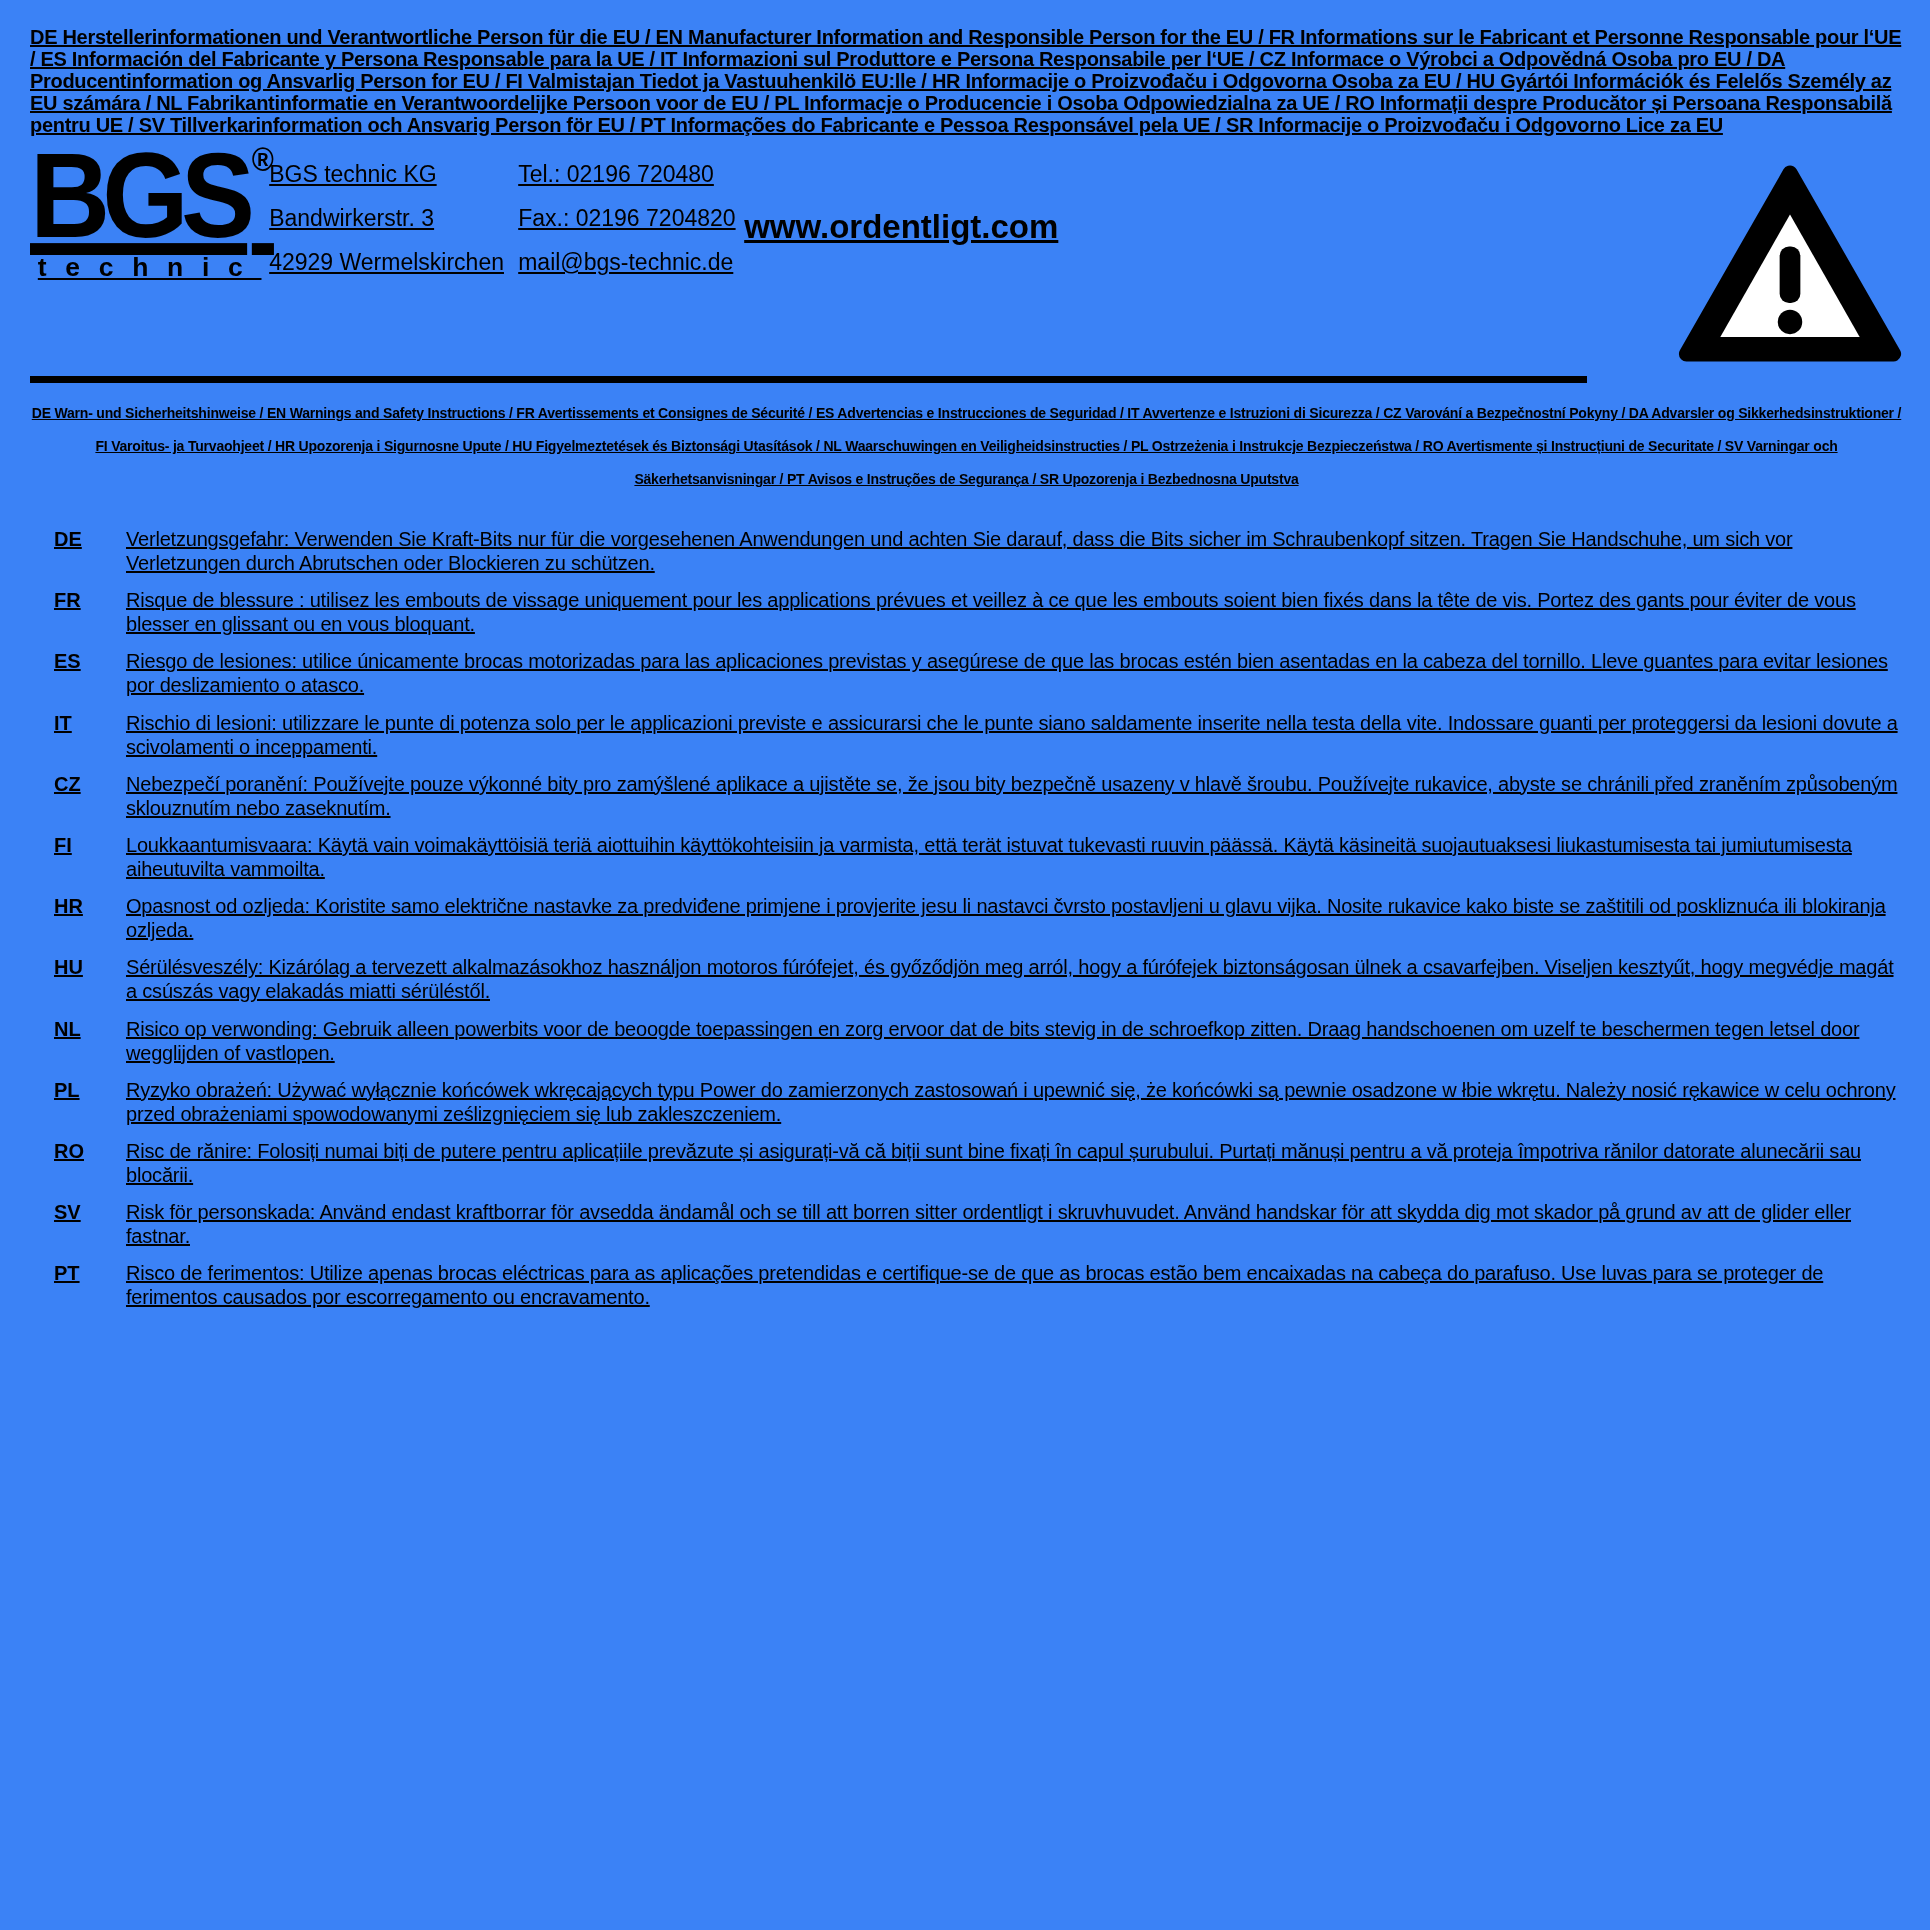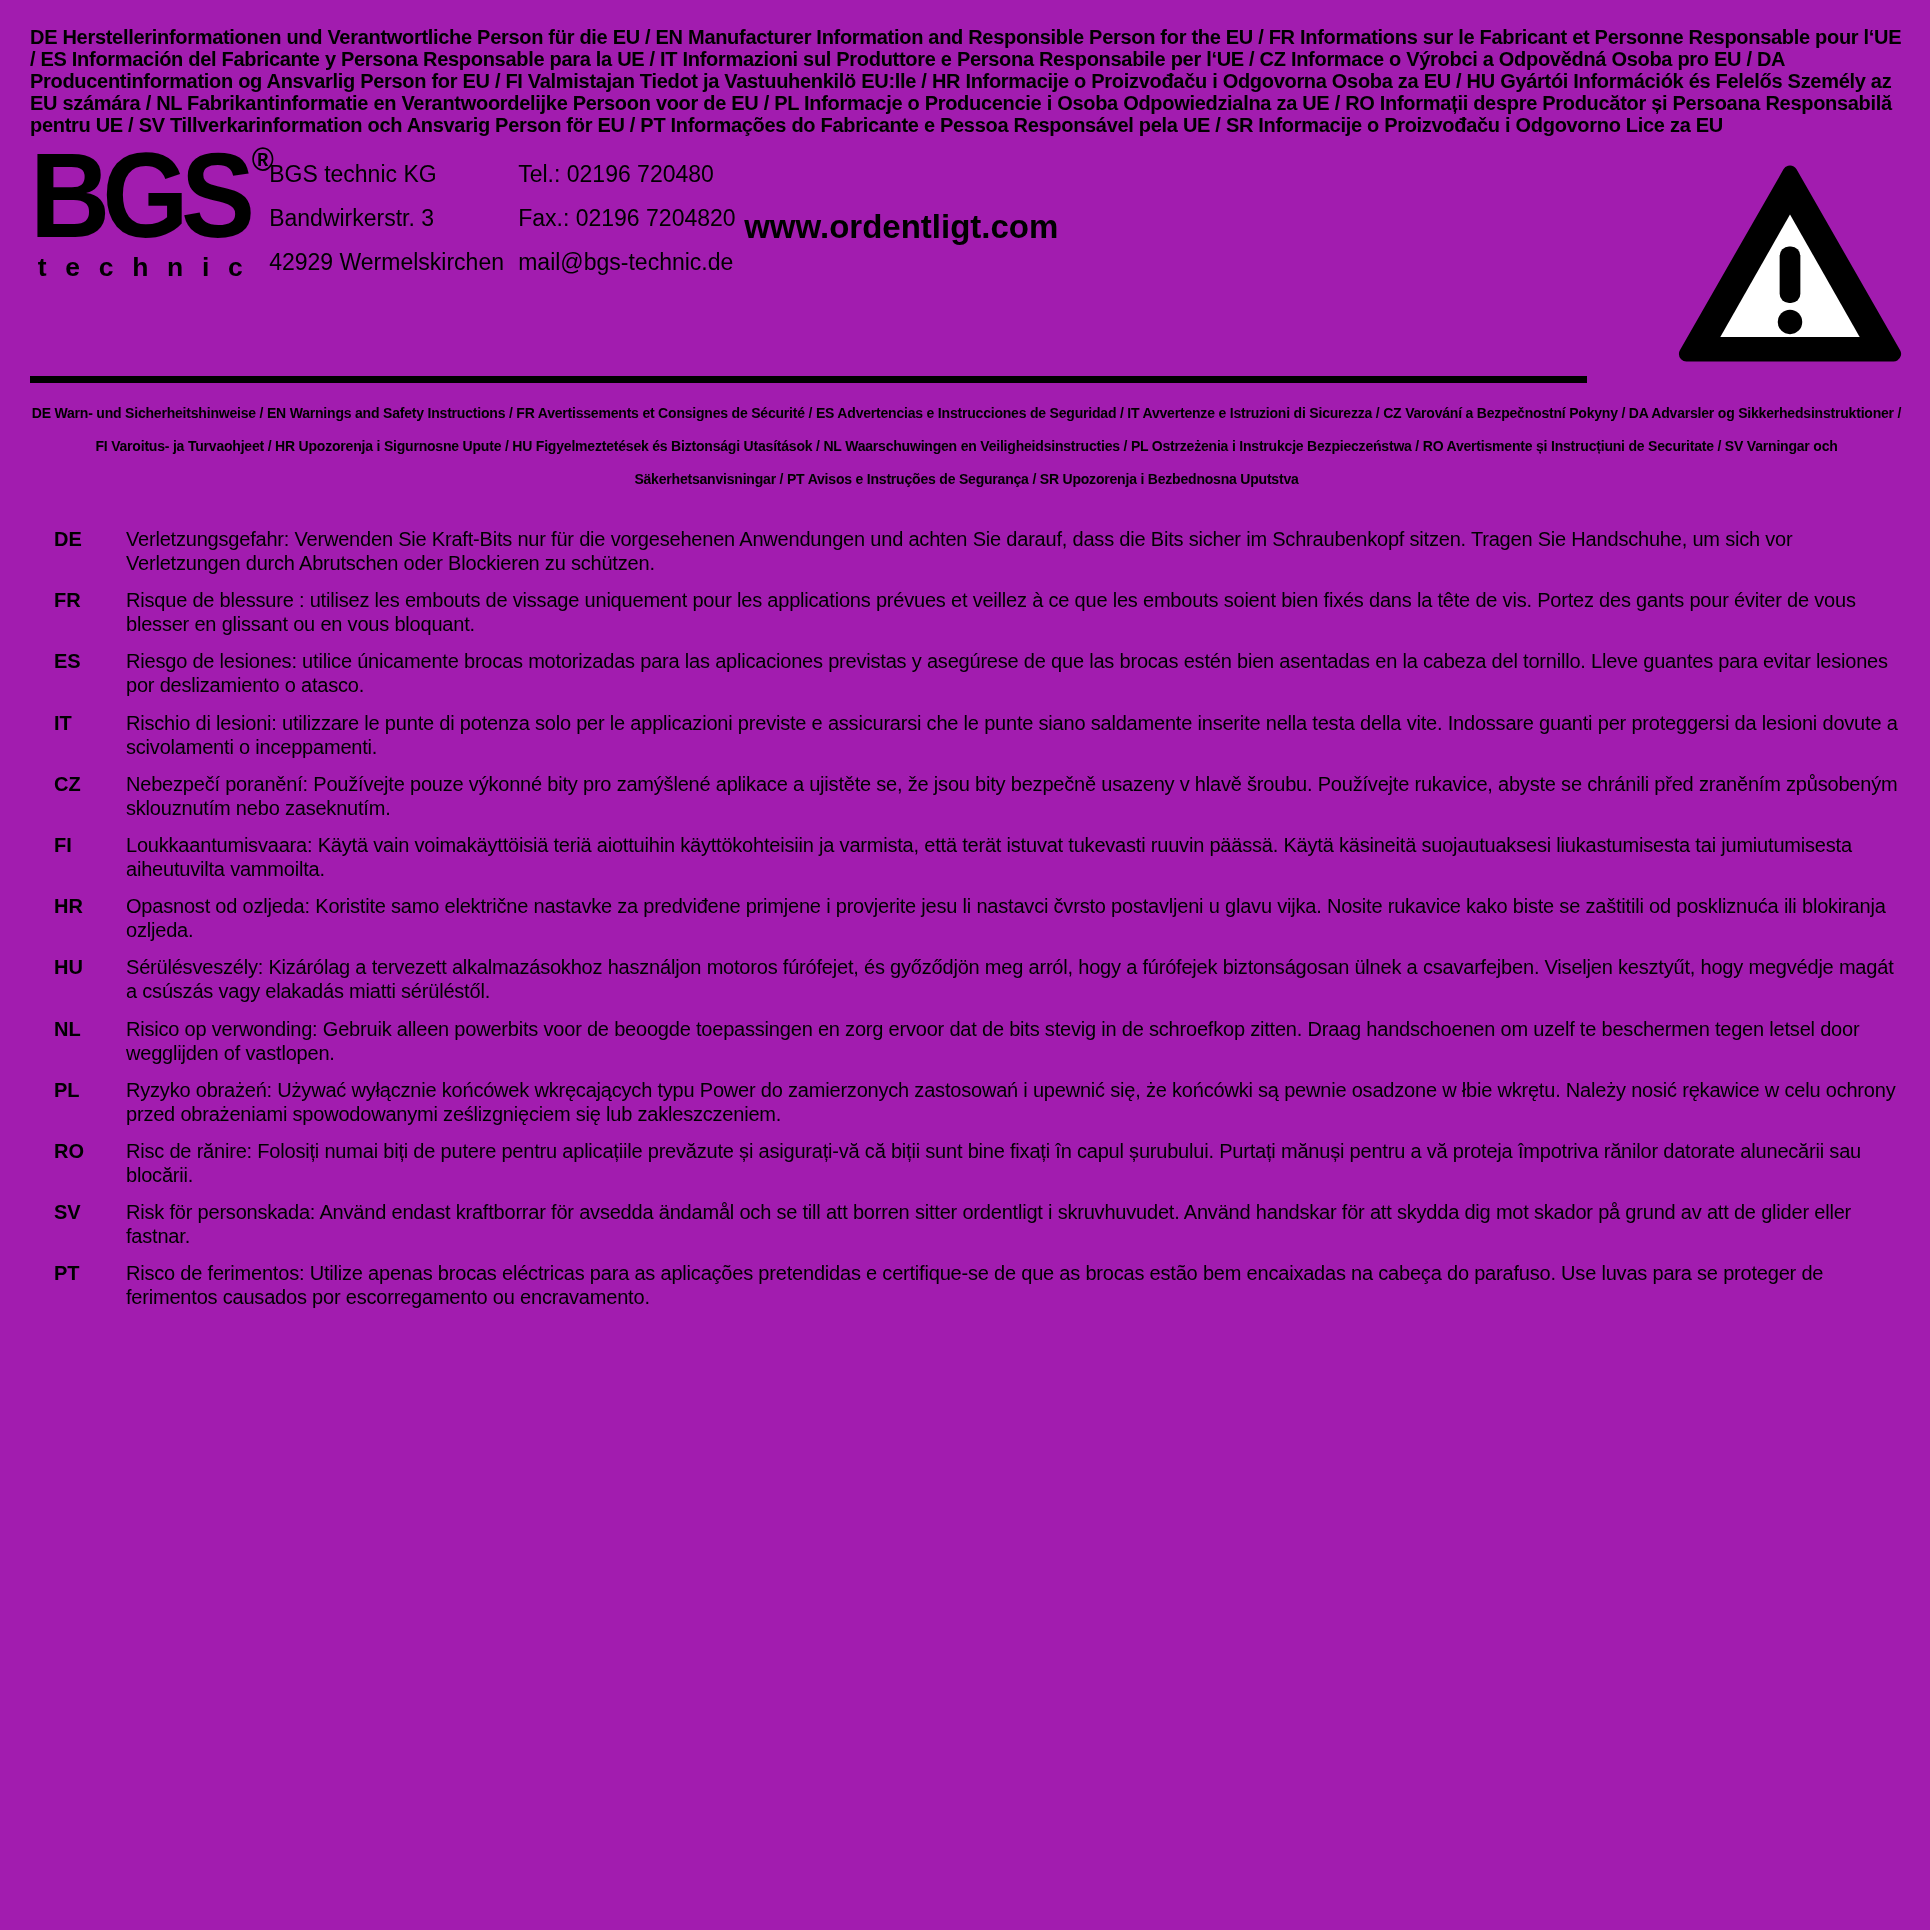--- a/index.html
+++ b/index.html
@@ -1,25 +1,26 @@
 <!DOCTYPE html>
 <html style="font-size:12.5px"><head>
 <meta charset="utf-8">
 <style>
   html, body { margin: 0; padding: 0; background: #ffffff; }
   .page {
     position: relative;
     width: 1930px;
     height: 1930px;
     box-sizing: border-box;
-    background: #a21caf;
+    background: #3b82f6;
     color: #000000;
     font-family: "Liberation Sans", sans-serif;
     padding: 26px 27px 0 30px;
     overflow: hidden;
+    text-decoration: underline;
   }
 
   
   .top-note {
     font-weight: bold;
     font-size: 20px;
     line-height: 22px;
     letter-spacing: -0.3px;
     text-align: left;
   }

